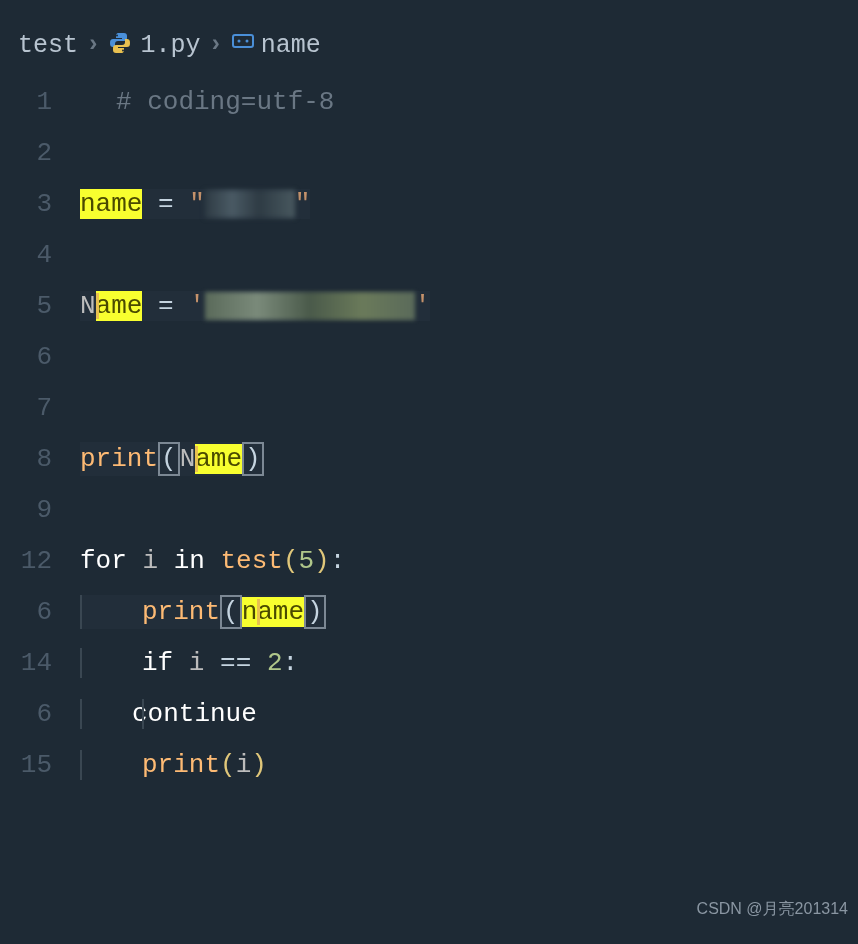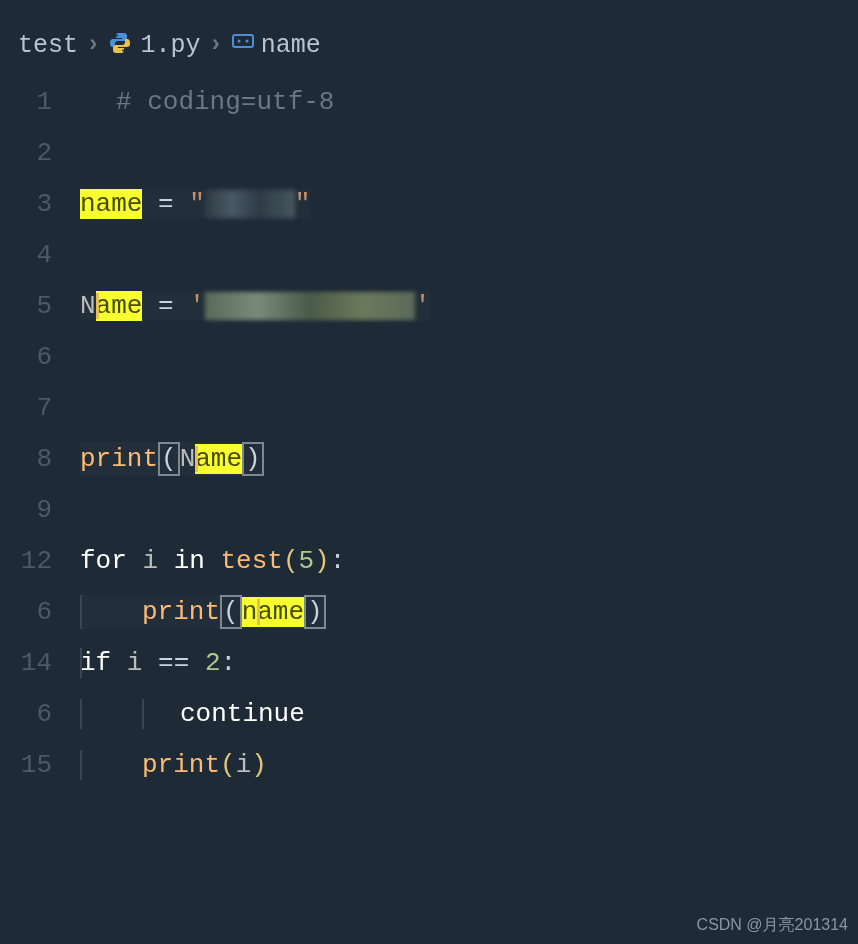--- a/index.html
+++ b/index.html
@@ -107,21 +107,21 @@
     background: linear-gradient(90deg, #5a6a5a 0%, #7a8a7a 25%, #4a5a4a 50%, #6a7a5a 75%, #5a6a5a 100%);
     filter: blur(2px);
     height: 28px;
     vertical-align: middle;
   }
   .censor.dark { background: linear-gradient(90deg, #2e3b44 0%, #4a5a64 30%, #2e3b44 60%, #48585f 100%); filter: blur(2.5px); }
 
   .watermark {
     position: absolute;
     right: 10px;
-    bottom: 8px;
+    bottom: 24px;
     font-size: 16px;
     color: #8a96a2;
     font-family: Arial, sans-serif;
   }
 </style>
 </head>
 <body>
 
 <div class="breadcrumb">
   <span class="bc-item">test</span>
@@ -200,26 +200,26 @@
     <div class="content"><span class="tok-keyword">for</span><span> </span><span class="tok-i">i</span><span> </span><span class="tok-keyword">in</span><span> </span><span class="tok-builtin">test</span><span class="tok-paren">(</span><span class="tok-num">5</span><span class="tok-paren">)</span><span class="tok-op">:</span></div>
   </div>
 
   <div class="line">
     <div class="gutter">6</div>
     <div class="content" style="padding-left:62px;background:#222e3a;position:relative;"><span class="indent-guide"></span><span class="tok-builtin">print</span><span class="match-box">(</span><span class="match"><span>n</span><span class="cursor"></span><span>ame</span></span><span class="match-box">)</span></div>
   </div>
 
   <div class="line">
     <div class="gutter">14</div>
-    <div class="content" style="position:relative;"><span class="indent-guide"></span><span class="tok-keyword">if</span><span> </span><span class="tok-i">i</span><span> </span><span class="tok-op">==</span><span> </span><span class="tok-num">2</span><span class="tok-op">:</span></div>
+    <div class="content" style="padding-left:62px;position:relative;"><span class="indent-guide"></span><span class="tok-keyword">if</span><span> </span><span class="tok-i">i</span><span> </span><span class="tok-op">==</span><span> </span><span class="tok-num">2</span><span class="tok-op">:</span></div>
   </div>
 
   <div class="line">
     <div class="gutter">6</div>
-    <div class="content" style="padding-left:100px;position:relative;"><span class="indent-guide" style="left:0"></span><span class="indent-guide" style="left:62px"></span><span class="tok-keyword">continue</span></div>
+    <div class="content" style="padding-left:52px;position:relative;"><span class="indent-guide" style="left:0"></span><span class="indent-guide" style="left:62px"></span><span class="tok-keyword">continue</span></div>
   </div>
 
   <div class="line">
     <div class="gutter">15</div>
     <div class="content" style="padding-left:62px;position:relative;"><span class="indent-guide"></span><span class="tok-builtin">print</span><span class="tok-paren">(</span><span class="tok-i">i</span><span class="tok-paren">)</span></div>
   </div>
 
 
 </div>
 

